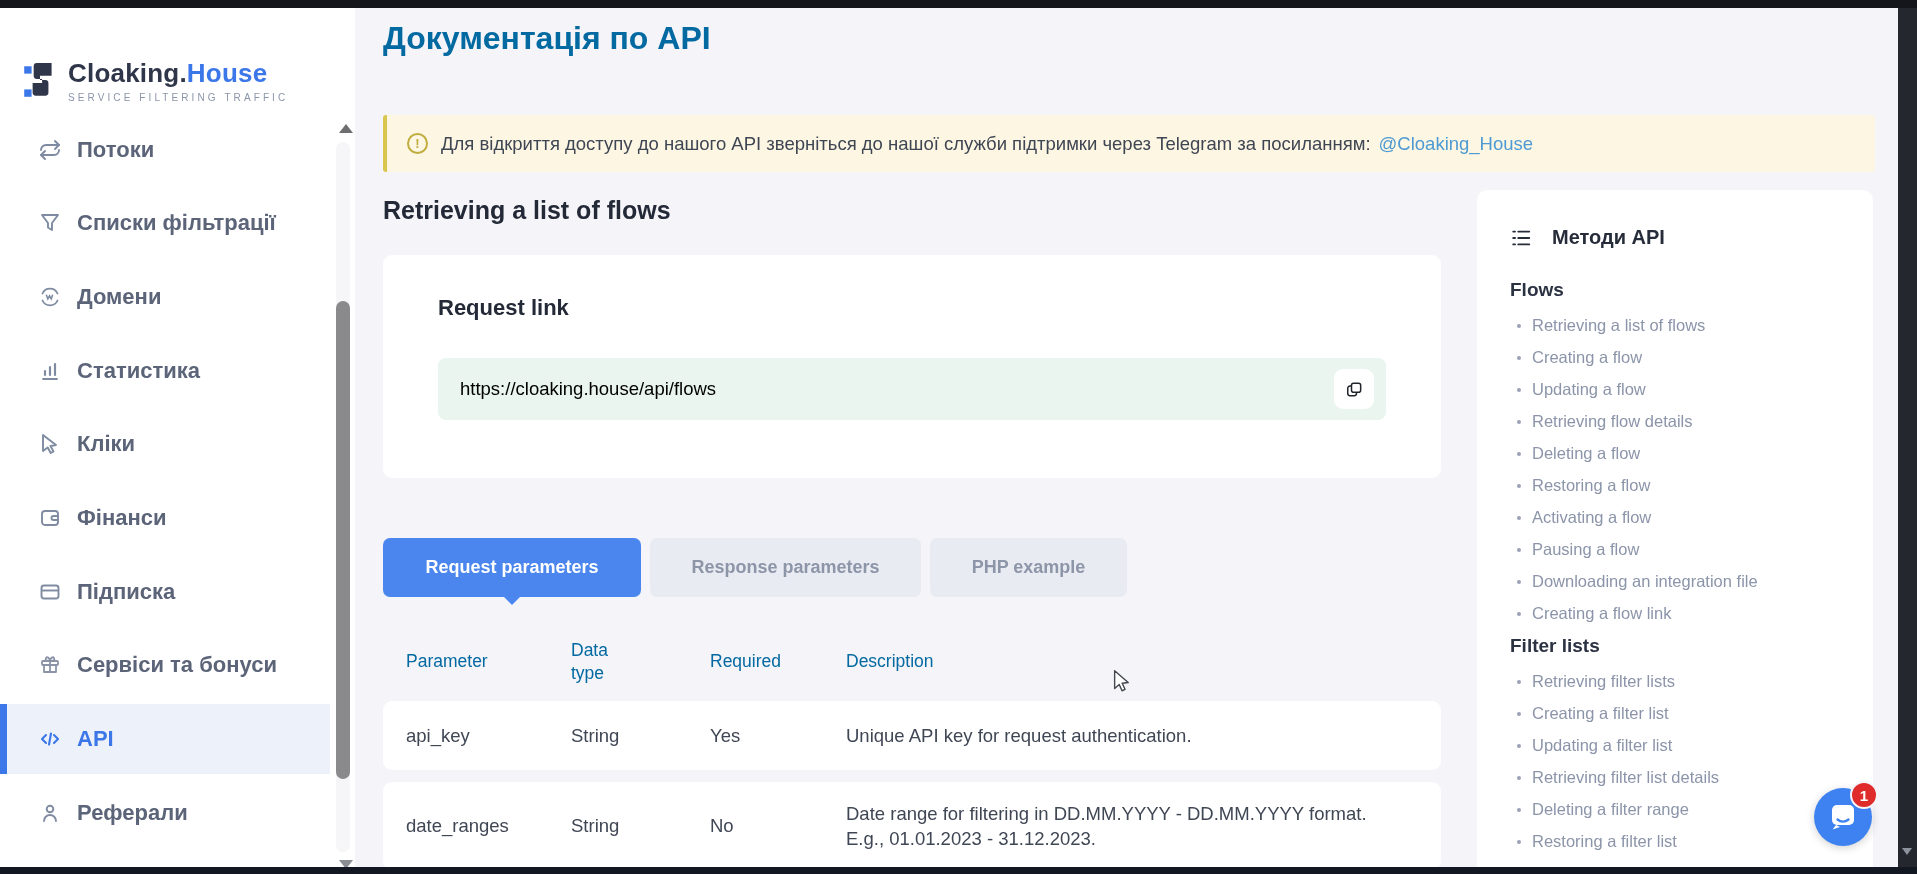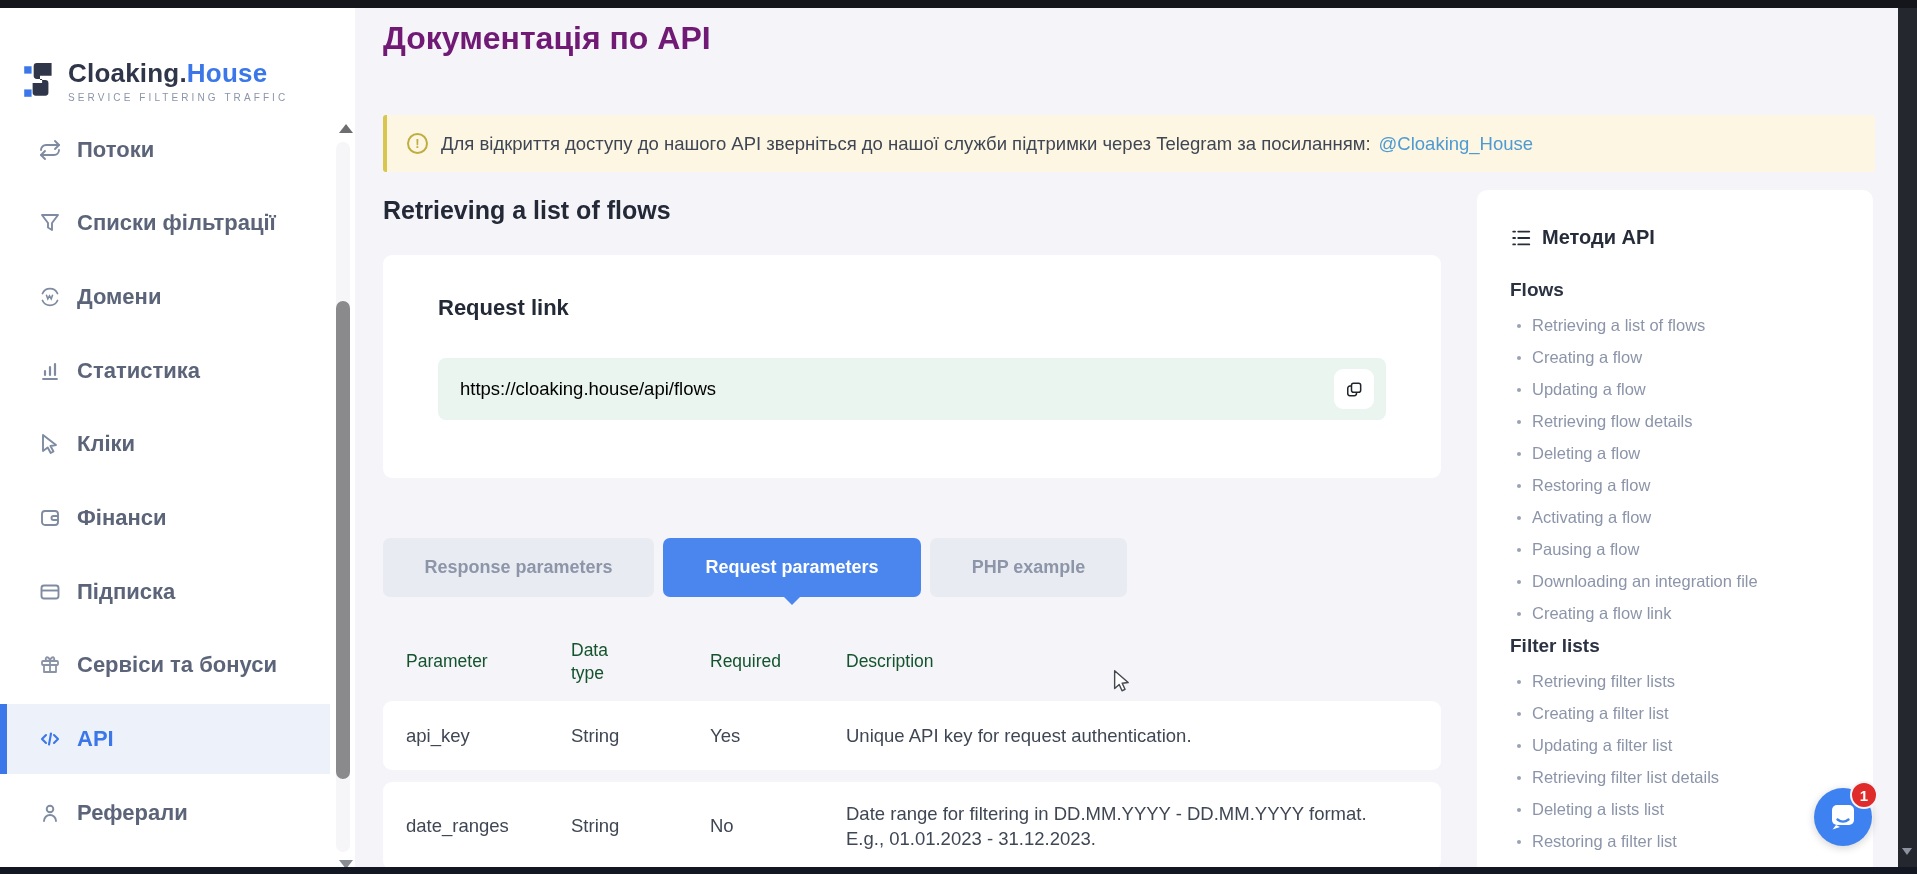--- a/index.html
+++ b/index.html
@@ -28,21 +28,21 @@
   .nav-item.active .nav-label { color:#3b77e8; font-weight:700; }
 
   
   .sb-up { position:absolute; left:339px; top:116px; width:0; height:0; border-left:7px solid transparent; border-right:7px solid transparent; border-bottom:9px solid #6e6e70; }
   .sb-down { position:absolute; left:339px; top:852px; width:0; height:0; border-left:7px solid transparent; border-right:7px solid transparent; border-top:9px solid #8a8d92; }
   .sb-track { position:absolute; left:336px; top:134px; width:14px; height:710px; background:#f6f6f8; border-radius:7px; }
   .sb-thumb { position:absolute; left:0; top:159px; width:14px; height:478px; background:#8a8a8d; border-radius:7px; }
 
   
   .main { position:absolute; left:355px; top:8px; width:1543px; height:859px; background:#f4f4f9; }
-  .page-title { position:absolute; left:28px; top:12px; font-size:32px; font-weight:800; color:#701a75; }
+  .page-title { position:absolute; left:28px; top:12px; font-size:32px; font-weight:800; color:#0369a1; }
 
   .banner { position:absolute; left:28px; top:107px; width:1492px; height:57px; background:#fdf6e3;
       border-left:4px solid #d8c64f; border-radius:3px; display:flex; align-items:center; padding-left:20px; }
   .warn-icon { width:21px; height:21px; border:2px solid #bfae3e; border-radius:50%; color:#bfae3e;
       font-size:13px; font-weight:700; display:flex; align-items:center; justify-content:center; flex:0 0 21px; }
   .banner-text { margin-left:13px; font-size:18.5px; color:#3f4653; }
   .banner-link { margin-left:8px; font-size:18.5px; color:#4e9ad2; text-decoration:none; cursor:pointer; }
 
   .section-title { position:absolute; left:28px; top:188px; font-size:25px; font-weight:800; color:#232936; }
 
@@ -56,30 +56,30 @@
 
   .tabs { position:absolute; left:28px; top:530px; display:flex; gap:9px; }
   .tab { height:59px; border:none; border-radius:7px; font-family:"Liberation Sans",sans-serif; font-size:18px; font-weight:600;
       background:#e9ebf2; color:#8d95a8; cursor:pointer; }
   .tab.t1 { width:258px; } .tab.t2 { width:271px; } .tab.t3 { width:197px; }
   .tab.active { background:#4a86ee; color:#ffffff; position:relative; font-weight:700; }
   .tab.active::after { content:""; position:absolute; left:50%; bottom:-8px; margin-left:-9px; width:0; height:0;
       border-left:9px solid transparent; border-right:9px solid transparent; border-top:9px solid #4a86ee; }
 
   .tgrid { display:grid; grid-template-columns:165px 139px 136px 1fr; align-items:center; padding-left:23px; }
-  .thead { position:absolute; left:28px; top:612px; width:1058px; height:83px; color:#14532d; font-size:17.5px; }
+  .thead { position:absolute; left:28px; top:612px; width:1058px; height:83px; color:#0369a1; font-size:17.5px; }
   .thead .hc2 { max-width:50px; line-height:23px; }
   .trow { position:absolute; left:28px; width:1058px; background:#ffffff; border-radius:9px; font-size:18.5px; color:#3f4654; }
   .trow.r1 { top:693px; height:69px; }
   .trow.r2 { top:774px; height:88px; }
   .cell-desc { max-width:545px; line-height:25px; padding-right:20px; }
 
   
   .methods { position:absolute; left:1122px; top:182px; width:396px; height:780px; background:#ffffff; border-radius:10px; padding:36px 33px; }
-  .methods-title-row { display:flex; align-items:center; gap:10px;text-align:center; }
+  .methods-title-row { display:flex; align-items:center; gap:20px;text-align:center; }
   .methods-title { font-size:20px; font-weight:800; color:#262c3a; }
   .m-heading { margin-top:30px; font-size:19px; font-weight:700; color:#2b3242; }
   .m-list { list-style:none; margin-top:14px; }
   .m-list li { font-size:16.5px; color:#8b94a9; line-height:20px; margin-bottom:12px; cursor:pointer; }
   .m-list li::before { content:""; display:inline-block; width:4px; height:4px; border-radius:50%; background:#9aa2b5;
       margin:0 11px 3px 7px; }
 
   
   .chat-btn { position:absolute; left:1459px; top:780px; width:58px; height:58px; border-radius:50%; background:#3d82f0;
       cursor:pointer; display:flex; align-items:center; justify-content:center; box-shadow:0 2px 8px rgba(0,0,0,.18); }
@@ -236,22 +236,22 @@
         <button class="copy-btn">
           <svg width="20" height="20" viewBox="0 0 24 24" fill="none" stroke="#21242b" stroke-width="1.8" stroke-linejoin="round">
               <rect x="9" y="5" width="11" height="11" rx="2.5"></rect>
               <path d="M15 16v1.5a2.5 2.5 0 0 1-2.5 2.5H7a2.5 2.5 0 0 1-2.5-2.5V11A2.5 2.5 0 0 1 7 8.5h2"></path>
             </svg>
         </button>
       </div>
     </section>
 
     <div class="tabs">
+      <button class="tab t1 active">Request parameters</button>
       <button class="tab t2">Response parameters</button>
-      <button class="tab t1 active">Request parameters</button>
       <button class="tab t3">PHP example</button>
     </div>
 
     <div class="thead tgrid">
       <span>Parameter</span>
       <span class="hc2">Data type</span>
       <span>Required</span>
       <span>Description</span>
     </div>
 
@@ -294,21 +294,21 @@
         <li>Downloading an integration file</li>
         <li>Creating a flow link</li>
       </ul>
 
       <div class="m-heading" style="margin-top:10px">Filter lists</div>
       <ul class="m-list">
         <li>Retrieving filter lists</li>
         <li>Creating a filter list</li>
         <li>Updating a filter list</li>
         <li>Retrieving filter list details</li>
-        <li>Deleting a lists list</li>
+        <li>Deleting a filter range</li>
         <li>Restoring a filter list</li>
       </ul>
     </aside>
 
     <div class="chat-btn">
       <svg width="32" height="32" viewBox="0 0 32 32">
         <rect x="5" y="4" width="22" height="20" rx="5" fill="#ffffff"></rect>
         <path d="M9 24l-3.5 4.5L13 26z" fill="#ffffff"></path>
         <path d="M10.5 18.5c3.2 2.6 7.8 2.6 11 0" stroke="#3d82f0" stroke-width="2.4" fill="none" stroke-linecap="round"></path>
       </svg>

